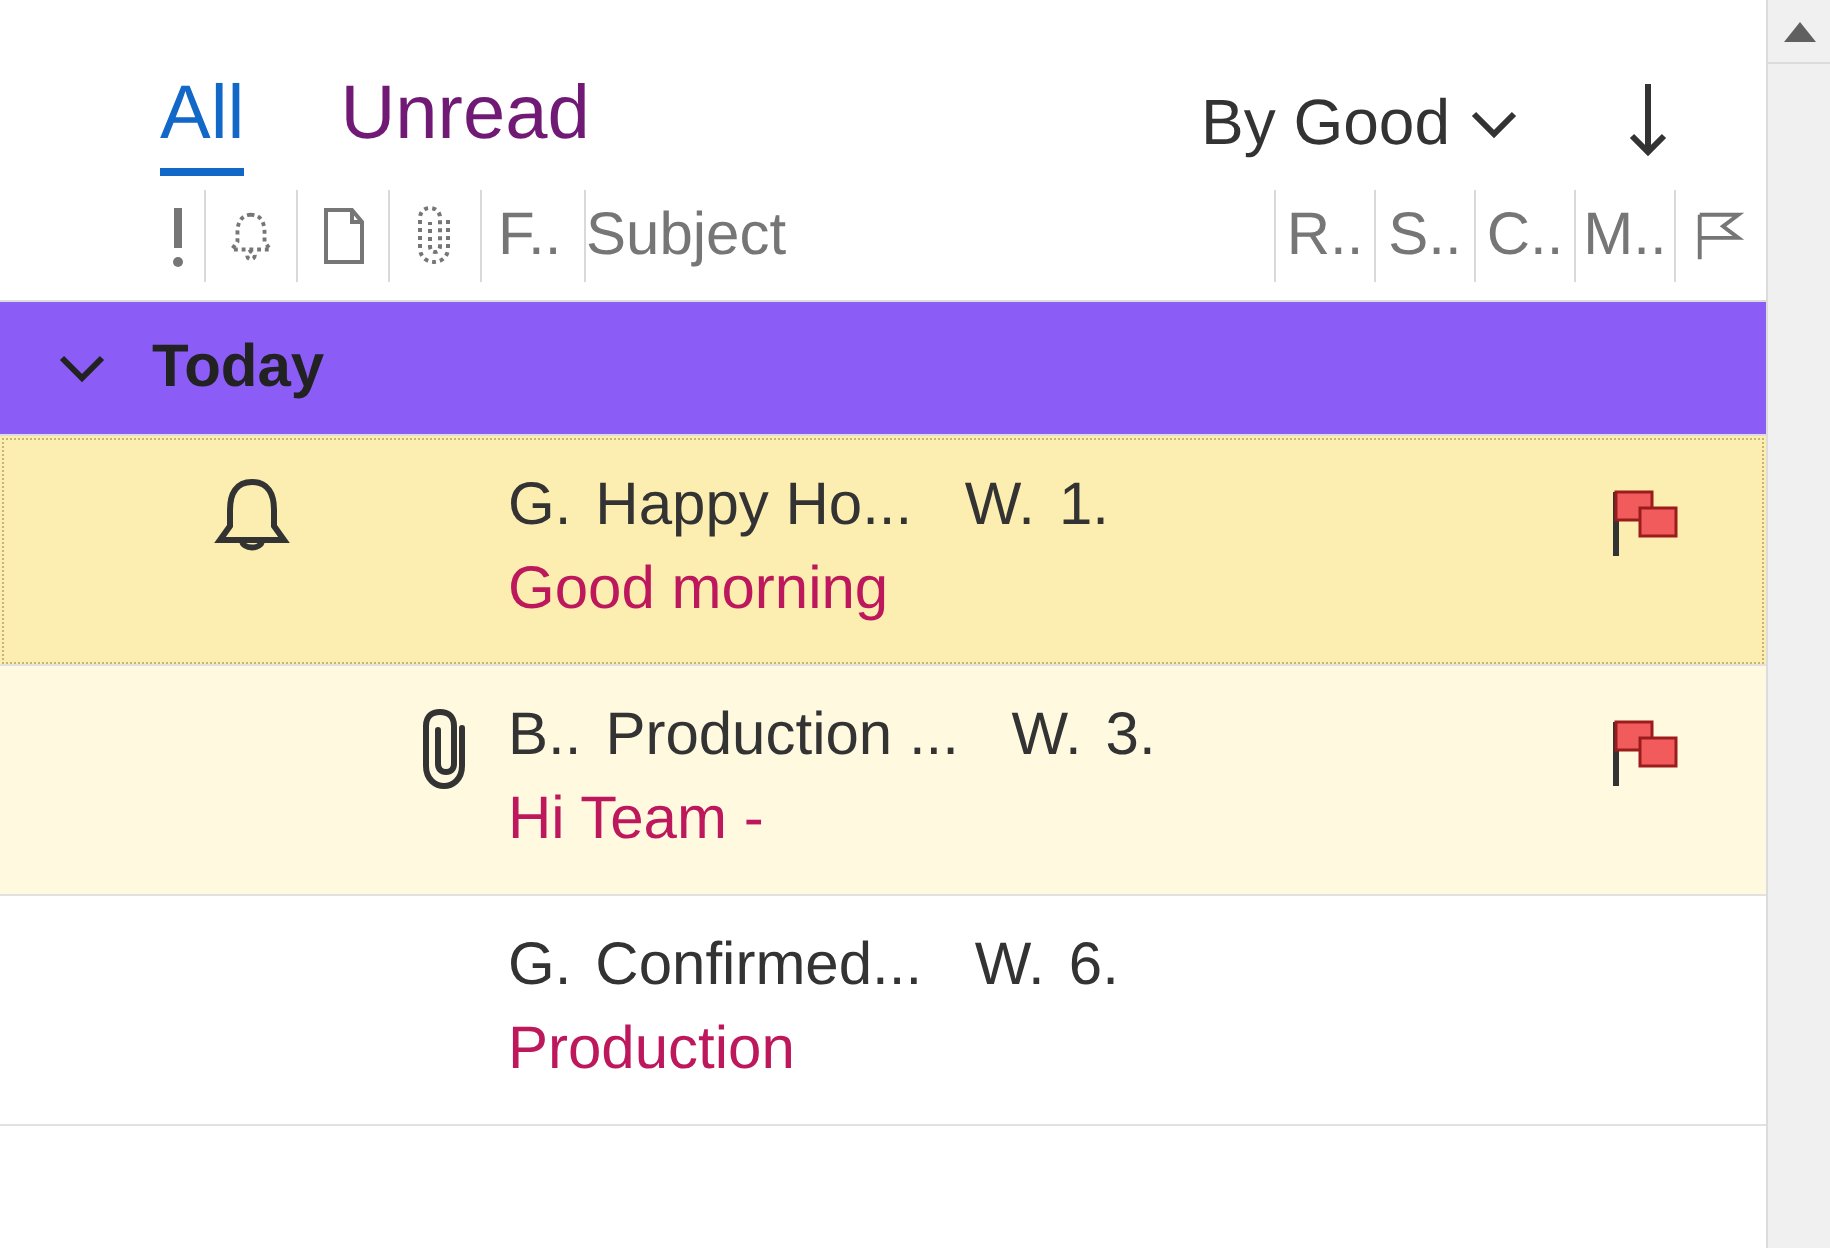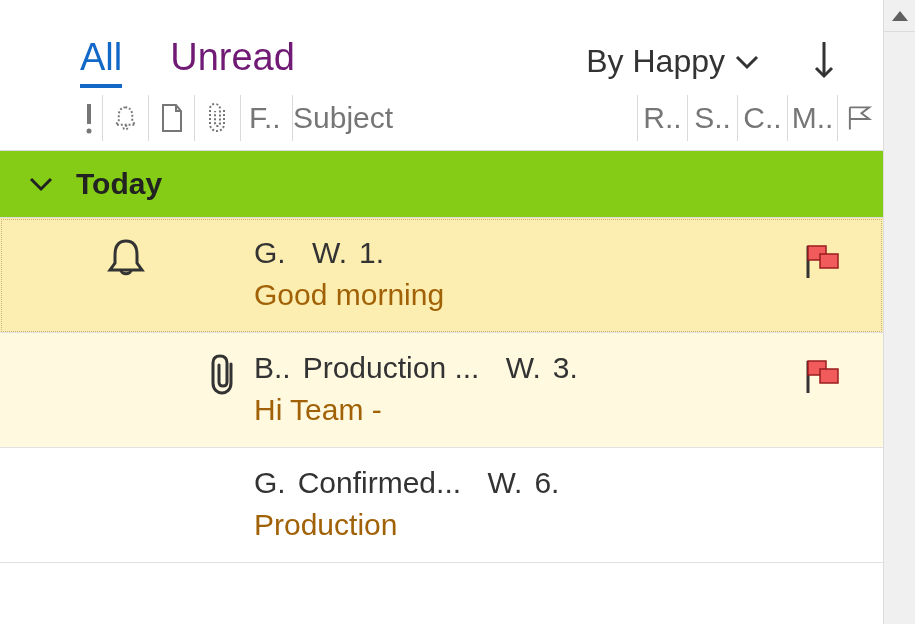--- a/index.html
+++ b/index.html
@@ -105,21 +105,21 @@
   .ch-subject    { flex: 1; justify-content: flex-start; padding-left: 0; }
   .ch-narrow     { width: 50px; }
   .ch-flag       { width: 46px; }
   .ch-cell svg { display: block; }
 
   
   .group-header {
     display: flex;
     align-items: center;
     gap: 22px;
-    background: #84cc16;
+    background: #8b5cf6;
     border-top: 1px solid #dcdcdc;
     border-bottom: 1px solid #dcdcdc;
     padding: 16px 28px;
     font-size: 30px;
     font-weight: 600;
     color: #222;
     cursor: pointer;
   }
   .group-header svg { display: block; }
 
@@ -163,21 +163,21 @@
     gap: 12px;
     font-size: 30px;
     color: #333;
   }
   .line1 .from { flex: 0 0 auto; }
   .line1 .subject { flex: 0 1 auto; white-space: nowrap; overflow: hidden; text-overflow: ellipsis; }
   .line1 .received { flex: 0 0 auto; margin-left: 6px; }
   .line1 .size { flex: 0 0 auto; }
   .line2 {
     font-size: 30px;
-    color: #a16207;
+    color: #be185d;
     margin-top: 8px;
   }
   .col-flag {
     width: 80px;
     flex: 0 0 80px;
     display: flex;
     align-items: flex-start;
     justify-content: center;
     padding-top: 4px;
   }
@@ -187,21 +187,21 @@
 <body>
 
 <div class="app">
   <div class="list-pane">
 
     <div class="tabs-row">
       <div class="tab active">All</div>
       <div class="tab">Unread</div>
       <div class="tabs-spacer"></div>
       <div class="bydate">
-        <span>By Happy</span>
+        <span>By Good</span>
         <svg width="24" height="16" viewBox="0 0 24 16">
             <polyline points="2,3 12,13 22,3" fill="none" stroke="#333" stroke-width="3"></polyline>
           </svg>
       </div>
       <div class="sort-arrow">
         <svg width="22" height="40" viewBox="0 0 22 40">
           <line x1="11" y1="2" x2="11" y2="36" stroke="#333" stroke-width="3"></line>
           <polyline points="3,28 11,36 19,28" fill="none" stroke="#333" stroke-width="3"></polyline>
         </svg>
       </div>
@@ -257,20 +257,21 @@
   <path d="M22 5 C14 5 11 11 11 19 L11 27 L6 34 L38 34 L33 27 L33 19 C33 11 30 5 22 5 Z" fill="none" stroke="#333" stroke-width="3"></path>
   <path d="M17 34 C17 39 27 39 27 34" fill="none" stroke="#333" stroke-width="3"></path>
 </svg></span>
     </div>
     <div class="col-attach">
       
     </div>
     <div class="col-body">
       <div class="line1">
         <span class="from">G.</span>
+        <span class="subject">Happy Ho...</span>
         <span class="received">&nbsp;W.</span>
         <span class="size">1.</span>
       </div>
       <div class="line2">Good morning</div>
     </div>
     <div class="col-flag">
       <span>
               <svg width="46" height="40" viewBox="0 0 46 40">
   <g>
     <line x1="10" y1="6" x2="10" y2="38" stroke="#333" stroke-width="3"></line>

